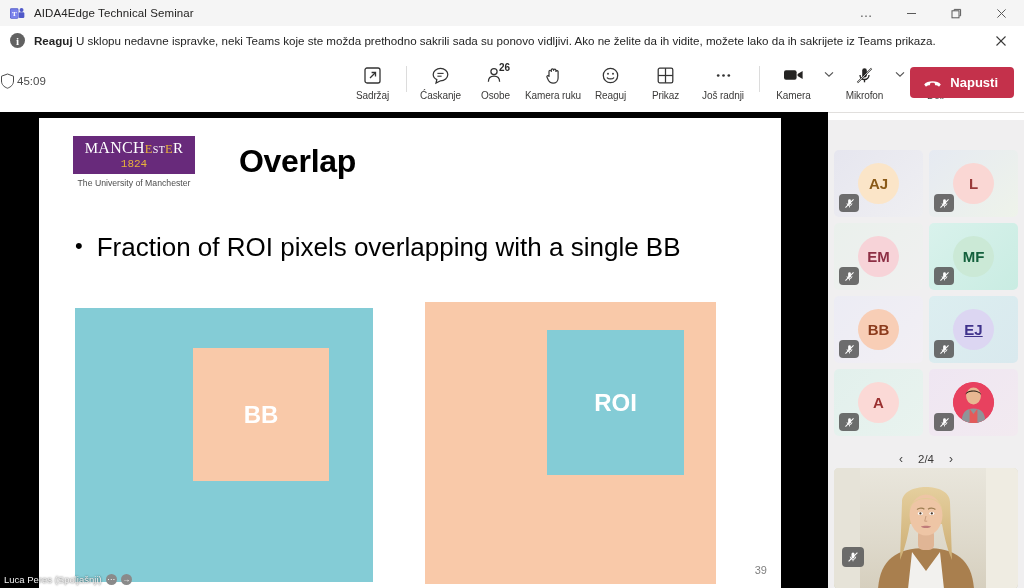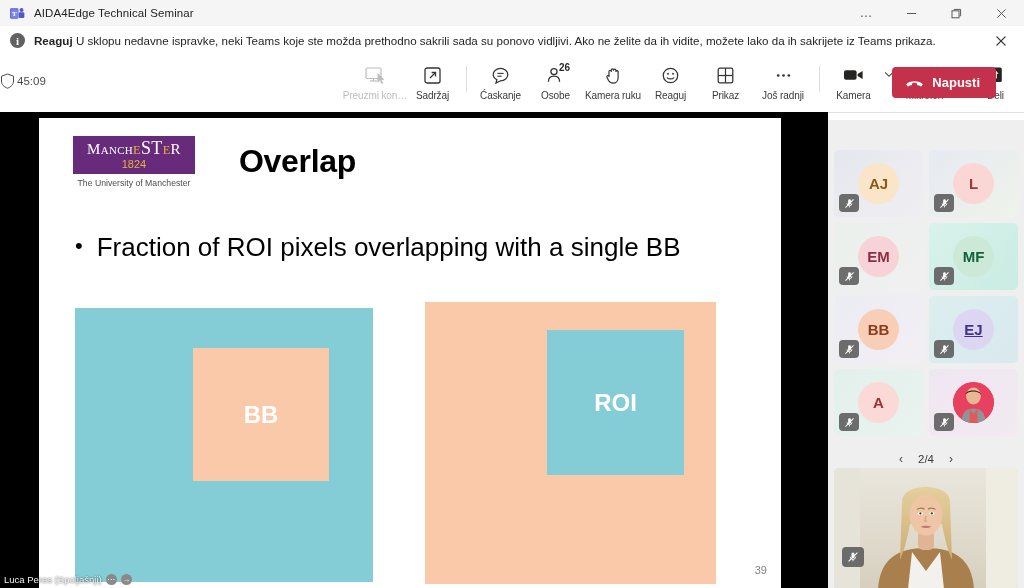--- a/index.html
+++ b/index.html
@@ -104,21 +104,21 @@
   .badge-count {
     position: absolute; left: 31px; top: 3px;
     font-size: 10px; font-weight: 700; color: #2b2b2b;
   }
   .chev {
     width: 16px; height: 50px; display: flex;
     align-items: flex-start; justify-content: center;
     padding-top: 12px; color: #555;
   }
   .tl-right {
-    position: absolute; right: 28px; top: 12px;
+    position: absolute; right: 10px; top: 12px;
     display: flex; align-items: center; gap: 0;
   }
   .leave-btn {
     display: flex; align-items: center; gap: 8px;
     background: #c4314b; color: #fff;
     height: 31px; padding: 0 16px 0 13px;
     border-radius: 4px; font-size: 13px; font-weight: 600;
   }
 
   
@@ -142,21 +142,21 @@
     display: flex; flex-direction: column;
     align-items: center; justify-content: center;
   }
   .uom-word {
     font-family: "Liberation Serif", serif;
     font-size: 15px; color: #ffffff; letter-spacing: .3px;
     line-height: 16px; white-space: nowrap;
   }
   .uom-word .gold { color: #E8B33B; }
   .uom-year {
-    font-family: Liberation Sans, sans-serif;
+    font-family: Liberation Mono, monospace;
     font-size: 11px; color: #E8B33B; line-height: 12px;
   }
   .uom-sub {
     margin-top: 4px; text-align: center;
     font-size: 8.7px; color: #4d4d4d;
     font-family: "Liberation Sans", sans-serif;
   }
   .slide-title {
     position: absolute; left: 200px; top: 25px;
     font-size: 32px; font-weight: 700; color: #000;
@@ -304,31 +304,20 @@
 
     <div class="tl-timer">
       <svg width="15" height="16" viewBox="0 0 15 16">
         <path d="M7.5 1 L13.5 3.2 V8 C13.5 11.6 10.9 14 7.5 15.2 C4.1 14 1.5 11.6 1.5 8 V3.2 Z" fill="none" stroke="#4a4a4a" stroke-width="1"></path>
       </svg>
       <span>45:09</span>
     </div>
 
     <div class="tl-center">
 
-      <div class="tl-btn wide disabled">
-        <span class="ic">
-          <svg width="20" height="19" viewBox="0 0 20 19">
-            <rect x="1" y="2" width="15" height="10.5" rx="1.2" fill="none" stroke="#bdbdbd" stroke-width="1.2"></rect>
-            <line x1="5" y1="15" x2="12" y2="15" stroke="#bdbdbd" stroke-width="1.2"></line>
-            <line x1="8.5" y1="12.5" x2="8.5" y2="15" stroke="#bdbdbd" stroke-width="1.2"></line>
-            <path d="M12.5 7 L12.5 17 L15 14.6 L16.6 18 L18.2 17.2 L16.6 14 L19.5 13.6 Z" fill="#bdbdbd"></path>
-          </svg>
-        </span>
-        <span class="lb">Preuzmi kon…</span>
-      </div>
 
       <div class="tl-btn">
         <span class="ic">
           <svg width="19" height="19" viewBox="0 0 19 19">
             <rect x="2" y="2" width="15" height="15" rx="2" fill="none" stroke="#333" stroke-width="1.3"></rect>
             <path d="M7 12 L12.5 6.5" stroke="#333" stroke-width="1.3"></path>
             <path d="M8.6 6.5 H12.5 V10.4" fill="none" stroke="#333" stroke-width="1.3"></path>
           </svg>
         </span>
         <span class="lb">Sadržaj</span>
@@ -455,21 +444,21 @@
         <span>Napusti</span>
       </div>
     </div>
   </div>
 
   <div class="stage">
     <div class="slide">
 
       <div class="uom-logo">
         <div class="uom-mark">
-          <div class="uom-word">M<span style="font-size:11px">ANCH</span><span class="gold" style="font-size:12.5px">E</span><span style="font-size:18px">ST</span><span class="gold" style="font-size:12.5px">E</span>R</div>
+          <div class="uom-word">M<span style="font-size:16px">ANCH</span><span class="gold" style="font-size:12.5px">E</span><span style="font-size:10px">ST</span><span class="gold" style="font-size:12.5px">E</span>R</div>
           <div class="uom-year">1824</div>
         </div>
         <div class="uom-sub">The University of Manchester</div>
       </div>
 
       <div class="slide-title">Overlap</div>
 
       <div class="slide-bullet">
         <span class="dot">•</span>
         <span>Fraction of ROI pixels overlapping with a single BB</span>

